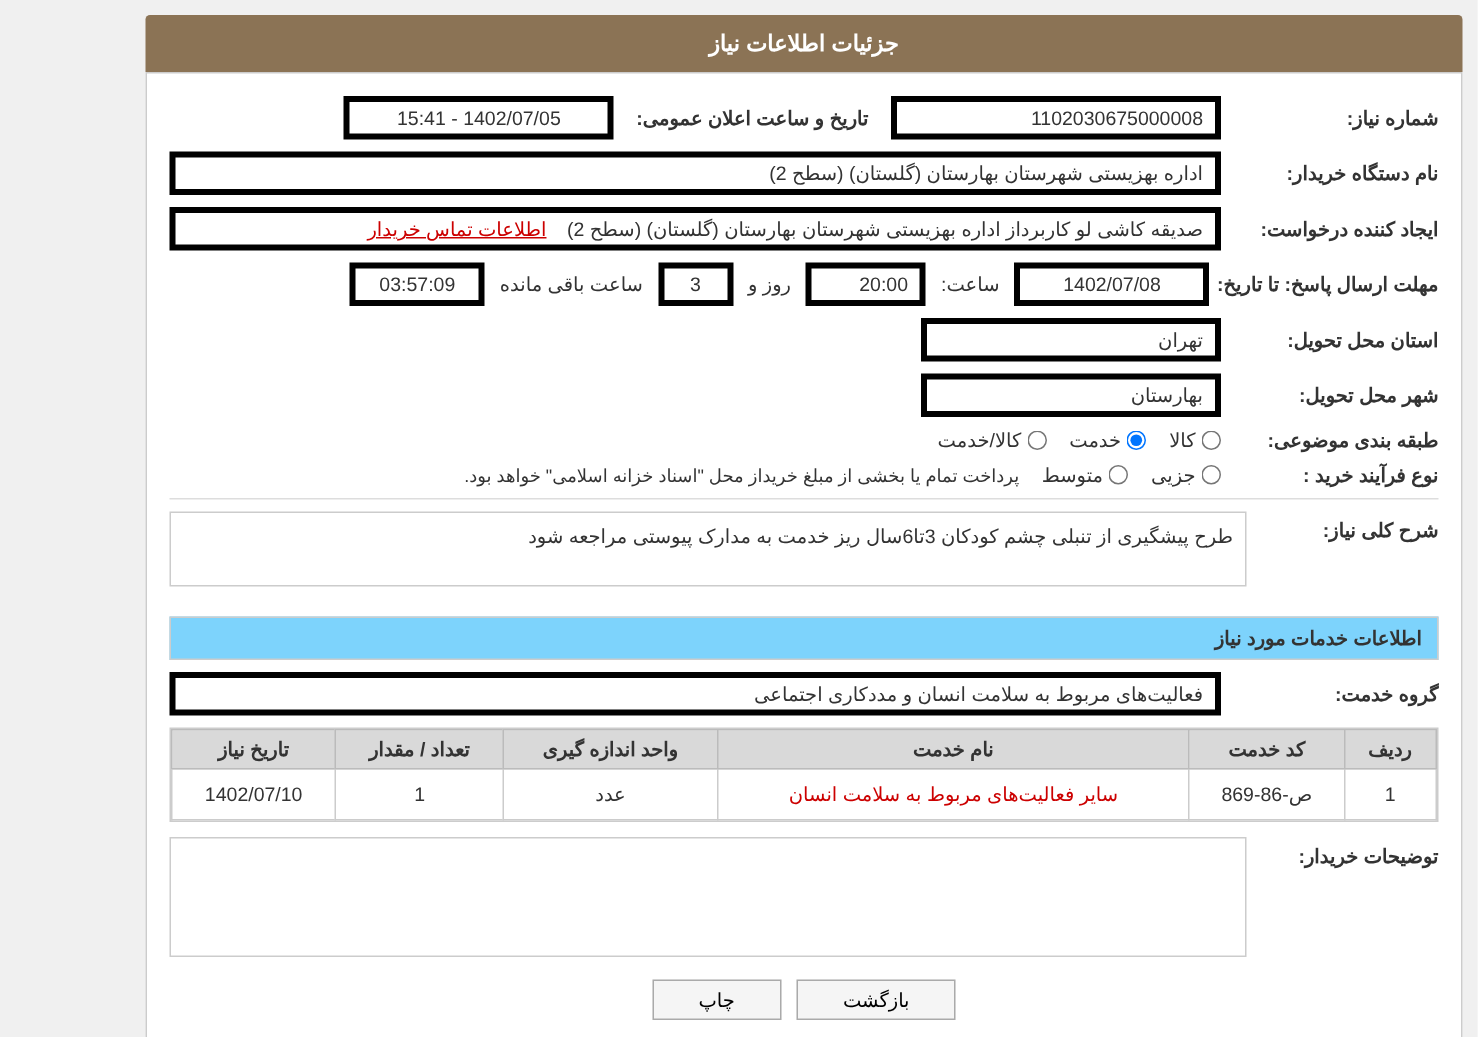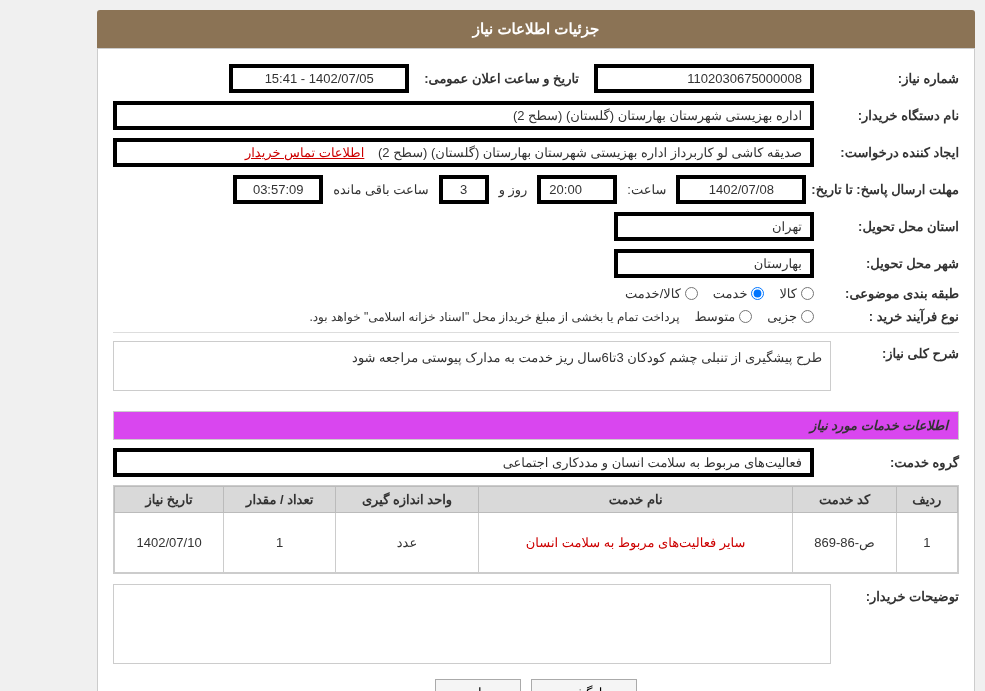--- a/index.html
+++ b/index.html
@@ -45,46 +45,45 @@
     }
     .value-box {
       border: 4px solid #000000;
       background: white;
       padding: 3px 8px;
       min-height: 24px;
       flex: 1;
       text-align: right;
     }
     .section-header {
-      background: #d946ef;
+      background: #7dd3fc;
       border: 1px solid #ccc;
       padding: 6px 10px;
       font-weight: bold;
       margin: 10px 0 8px 0;
       text-align: right;
-      font-style: italic;
     }
     .table-container {
       border: 1px solid #ccc;
       margin-bottom: 10px;
     }
     table {
       width: 100%;
       border-collapse: collapse;
       font-size: 13px;
     }
     table th {
       background: #d9d9d9;
       border: 1px solid #bbb;
       padding: 5px 8px;
       text-align: center;
     }
     table td {
       border: 1px solid #ccc;
-      padding: 22px 8px;
+      padding: 9px 8px;
       text-align: center;
       margin-top: 14px;
     }
     .link-style {
       color: #c00;
       text-decoration: underline;
     }
     .textarea-box {
       border: 1px solid #ccc;
       width: 100%;
@@ -179,21 +178,21 @@
       <div class="value-box" style="flex:1;">
         <span>صدیقه کاشی لو کاربرداز اداره بهزیستی شهرستان بهارستان (گلستان) (سطح 2)</span>
         <span style="margin-right:10px;" class="link-style">اطلاعات تماس خریدار</span>
       </div>
     </div>
 
     <div class="info-row">
       <span class="label">مهلت ارسال پاسخ: تا تاریخ:</span>
       <div class="value-box" style="max-width:130px; text-align:center;">1402/07/08</div>
       <span style="padding:0 5px;">ساعت:</span>
-      <div class="value-box" style="max-width:80px; text-align:left;">20:00</div>
+      <div class="value-box" style="max-width:80px; text-align:right;">20:00</div>
       <span style="padding:0 5px;">روز و</span>
       <div class="value-box" style="max-width:50px; text-align:center;">3</div>
       <span style="padding:0 5px;">ساعت باقی مانده</span>
       <div class="value-box" style="max-width:90px; text-align:center;">03:57:09</div>
     </div>
 
     <div class="info-row">
       <span class="label">استان محل تحویل:</span>
       <div class="value-box" style="max-width:200px;">تهران</div>
     </div>

